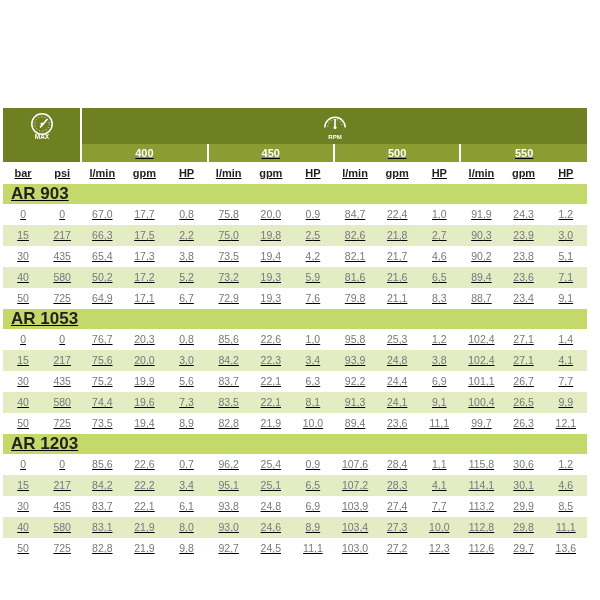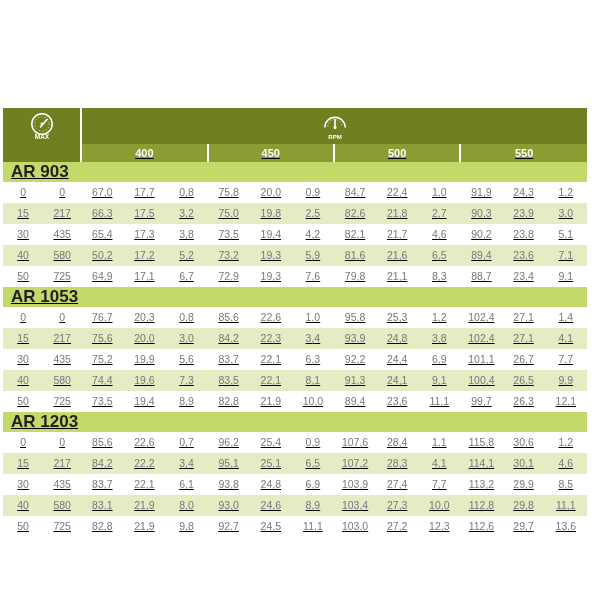--- a/index.html
+++ b/index.html
@@ -162,20 +162,36 @@
               </span>
             </td>
           </tr>
           <tr>
             <td class="band-spacer" colspan="2"></td>
             <td class="band-rpm" colspan="3">400</td>
             <td class="band-rpm" colspan="3">450</td>
             <td class="band-rpm" colspan="3">500</td>
             <td class="band-rpm last" colspan="3">550</td>
           </tr>
+          <tr class="unit-row">
+            <td>bar</td>
+            <td>psi</td>
+            <td>l/min</td>
+            <td>gpm</td>
+            <td>HP</td>
+            <td>l/min</td>
+            <td>gpm</td>
+            <td>HP</td>
+            <td>l/min</td>
+            <td>gpm</td>
+            <td>HP</td>
+            <td>l/min</td>
+            <td>gpm</td>
+            <td>HP</td>
+          </tr>
           <tr class="model-row">
             <td colspan="14">AR 903</td>
           </tr>
           <tr class="data-row odd">
             <td>0</td>
             <td>0</td>
             <td>67,0</td>
             <td>17,7</td>
             <td>0,8</td>
             <td>75,8</td>
@@ -186,21 +202,21 @@
             <td>1,0</td>
             <td>91,9</td>
             <td>24,3</td>
             <td>1,2</td>
           </tr>
           <tr class="data-row even">
             <td>15</td>
             <td>217</td>
             <td>66,3</td>
             <td>17,5</td>
-            <td>3,2</td>
+            <td>2,2</td>
             <td>75,0</td>
             <td>19,8</td>
             <td>2,5</td>
             <td>82,6</td>
             <td>21,8</td>
             <td>2,7</td>
             <td>90,3</td>
             <td>23,9</td>
             <td>3,0</td>
           </tr>

